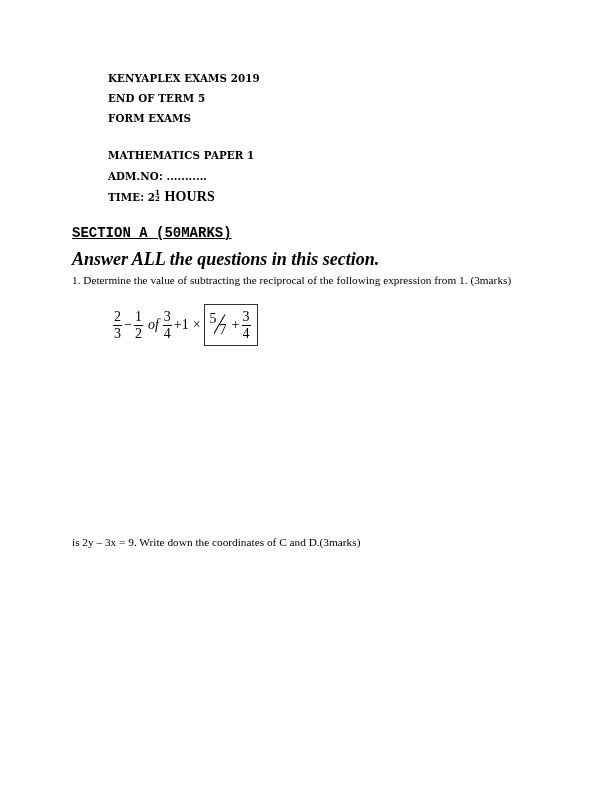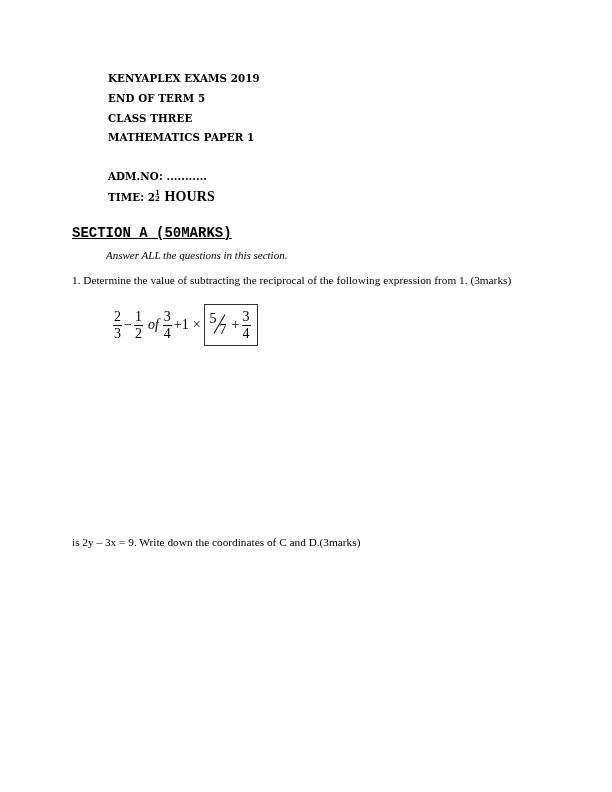--- a/index.html
+++ b/index.html
@@ -5,21 +5,21 @@
   html, body { margin: 0; padding: 0; background: #ffffff; }
   body { width: 612px; height: 792px; position: relative; overflow: hidden; color: #000; }
   .page { position: absolute; left: 0; top: 0; width: 612px; height: 792px; background: #fff; }
 
   .hdr { position: absolute; left: 108px; font-family: "DejaVu Serif", serif; font-weight: bold; font-size: 10.3px; letter-spacing: 0.1px; white-space: nowrap; }
   .time-big { font-family: "Liberation Serif", serif; font-size: 14px; font-weight: bold; }
   .mfrac { display: inline-block; vertical-align: middle; text-align: center; font-size: 7px; line-height: 6px; margin: 0 1px 0 0; position: relative; top: -2px; }
   .mfrac span { display: block; }
 
   .sec-title { position: absolute; left: 72px; top: 225px; font-family: Liberation Mono, monospace; font-weight: bold; font-size: 14px; text-decoration: underline; white-space: nowrap; }
-  .sec-sub { position: absolute; left: 72px; top: 249px; font-family: "Liberation Serif", serif; font-weight: normal; font-style: italic; font-size: 11px; white-space: nowrap; margin-left: 34px; }
+  .sec-sub { position: absolute; left: 72px; top: 249px; font-family: "Liberation Serif", serif; font-weight: bold; font-style: italic; font-size: 18px; white-space: nowrap; }
   .q { position: absolute; left: 72px; font-family: "Liberation Serif", serif; font-size: 11.3px; line-height: 16px; white-space: nowrap; }
 
   .expr { position: absolute; left: 112px; top: 302px; height: 46px; font-family: "Liberation Serif", serif; font-size: 14px; display: flex; align-items: center; }
   .frac { display: inline-flex; flex-direction: column; align-items: center; margin: 0 1px; }
   .frac .num { line-height: 16px; padding: 0 1px; }
   .frac .bar { width: 100%; height: 1px; background: #000; }
   .frac .den { line-height: 16px; padding: 0 1px; }
   .op { margin: 0 1px; }
   .of { font-style: italic; margin: 0 3px 0 4px; }
   .bracket { display: inline-flex; align-items: center; border: 1px solid #333; border-right: none; height: 40px; padding-left: 4px; }
@@ -29,22 +29,22 @@
   .slashfrac .sd { position: absolute; left: 11px; top: 12px; }
   .slashfrac .sl { position: absolute; left: 10px; top: 3px; width: 1px; height: 22px; background: #000; transform: rotate(30deg); }
 </style>
 </head>
 <body>
 
 <div class="page">
 
   <div class="hdr" style="top:72px">KENYAPLEX EXAMS 2019</div>
   <div class="hdr" style="top:92px">END OF TERM 5</div>
-  <div class="hdr" style="top:112px">CLASS THREE</div>
-  <div class="hdr" style="top:131px">MATHEMATICS PAPER 1</div>
+  <div class="hdr" style="top:112px">FORM EXAMS</div>
+  <div class="hdr" style="top:149px">MATHEMATICS PAPER 1</div>
   <div class="hdr" style="top:170px">ADM.NO: ...........</div>
   <div class="hdr" style="top:189px">
     <span>TIME: 2</span><span class="mfrac"><span>1</span><span>2</span></span><span class="time-big"> HOURS</span>
   </div>
 
   <div class="sec-title">SECTION A (50MARKS)</div>
   <div class="sec-sub">Answer ALL the questions in this section.</div>
 
   <div class="q" style="top:272px">1. Determine the value of subtracting the reciprocal of the following expression from 1. (3marks)</div>
 

